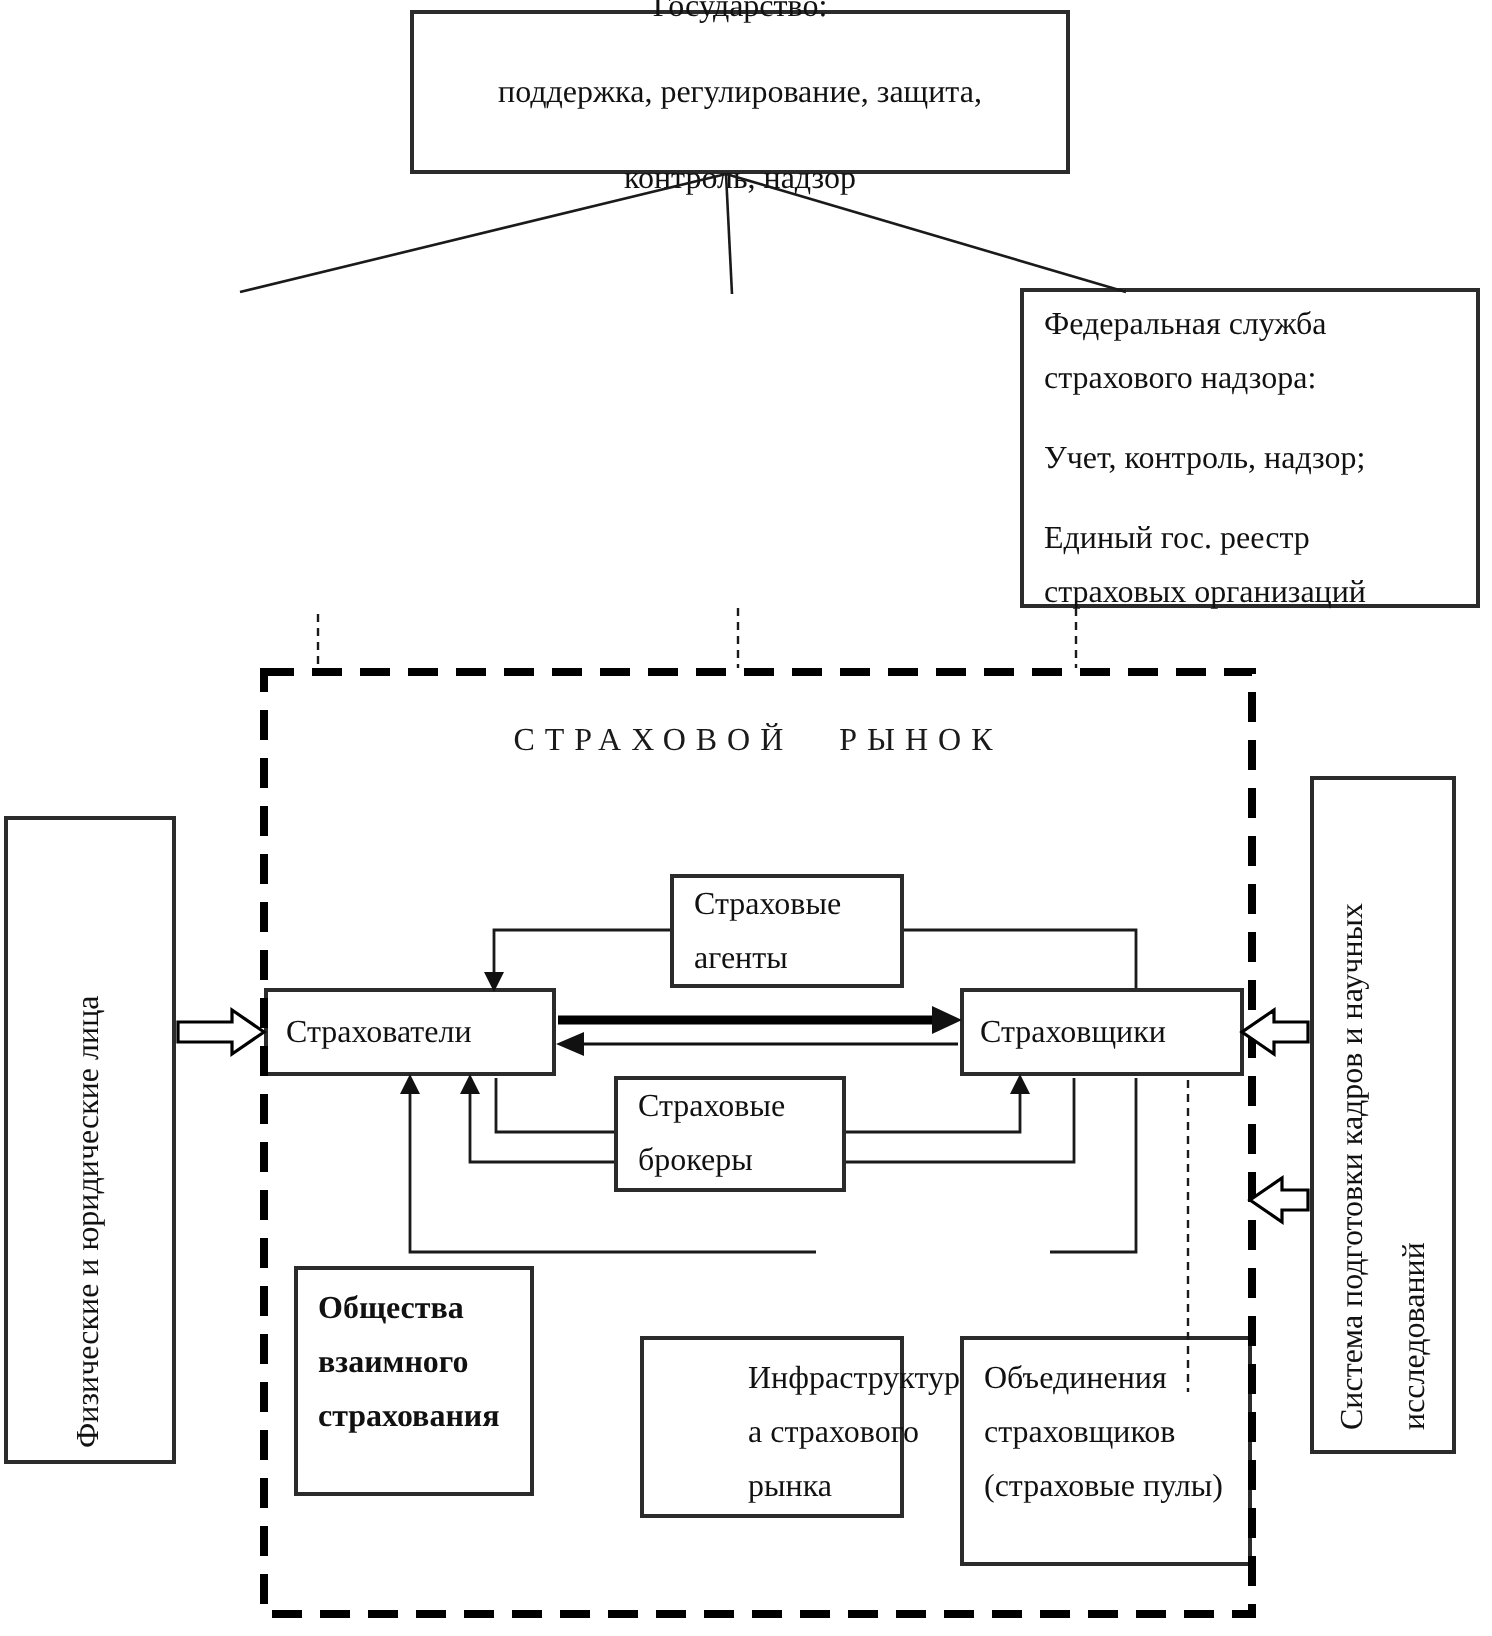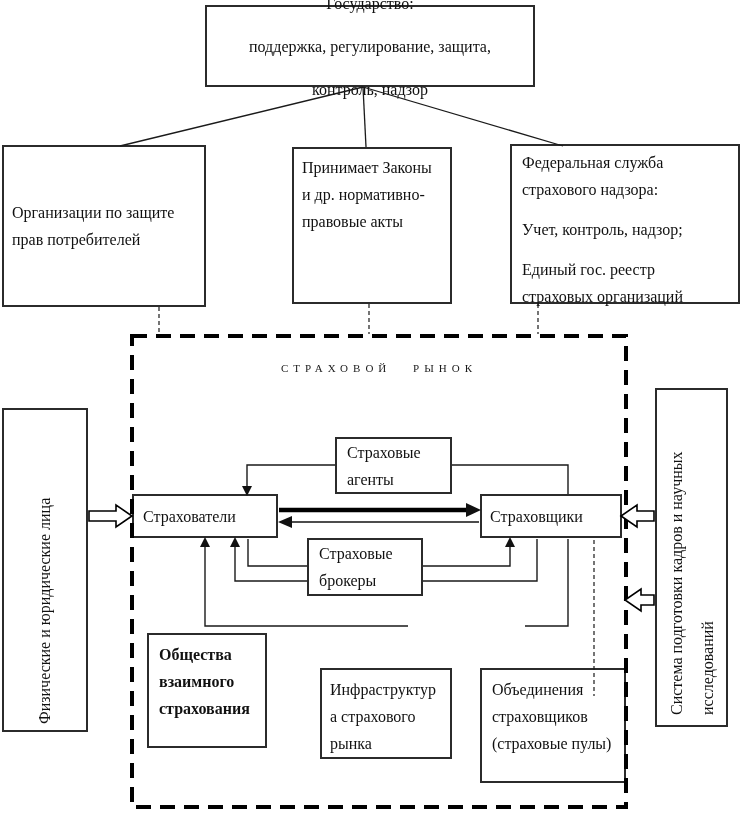--- a/index.html
+++ b/index.html
@@ -46,21 +46,21 @@
   .para-box p:last-child { margin: 0; }
   .break-word { overflow-wrap: break-word; word-wrap: break-word; }
   .market-title {
     position: absolute;
     left: 132px;
     top: 362px;
     width: 494px;
     text-align: center;
     letter-spacing: 5px;
     word-spacing: 14px;
-    font-size: 11px;
+    font-size: 16px;
     color: #1a1a1a;
   }
   .vbox {
     position: absolute;
     border: 2px solid #2b2b2b;
     background: #ffffff;
     box-sizing: border-box;
   }
   .vtext {
     position: absolute;
@@ -90,27 +90,21 @@
 <body>
 
 <div class="canvas">
 
   <div class="box flex-center gov-box txt-center" style="left:205px; top:5px; width:330px; height:82px;gap:16px;">
     <div>Государство:</div>
     <div>поддержка, регулирование, защита,</div>
     <div>контроль, надзор</div>
   </div>
 
-  <div class="box flex-center" style="left:2px; top:145px; width:204px; height:162px; padding:0 8px;">
-    <span>Организации по защите прав потребителей</span>
-  </div>
-
-  <div class="box flex-top" style="left:292px; top:147px; width:160px; height:157px; padding:5px 8px;">
-    <span>Принимает Законы и др. нормативно-правовые акты</span>
-  </div>
+
 
   <div class="box para-box" style="left:510px; top:144px; width:230px; height:160px; padding:3px 10px;font-family:Liberation Serif, serif;">
     <p>Федеральная служба страхового надзора:</p>
     <p>Учет, контроль, надзор;</p>
     <p>Единый гос. реестр страховых организаций</p>
   </div>
 
   <div class="market-title">СТРАХОВОЙ РЫНОК</div>
 
   <div class="vbox" style="left:2px; top:408px; width:86px; height:324px;">
@@ -136,21 +130,21 @@
   <div class="box flex-center" style="left:307px; top:538px; width:116px; height:58px; padding:0 10px;">
     <span>Страховые брокеры</span>
   </div>
 
 
   <div class="box flex-top" style="left:147px; top:633px; width:120px; height:115px; padding:6px 10px;font-weight:bold;">
     <span>Общества взаимного страхования</span>
   </div>
 
   <div class="box flex-top break-word" style="left:320px; top:668px; width:132px; height:91px; padding:6px 8px;">
-    <span class="break-word" style="width:112px;">Инфраструктура страхового рынка</span>
+    <span class="break-word" style="width:112px;margin-left:44px;">Инфраструктура страхового рынка</span>
   </div>
 
   <div class="box flex-top" style="left:480px; top:668px; width:146px; height:115px; padding:6px 10px;">
     <span>Объединения страховщиков (страховые пулы)</span>
   </div>
 
   <svg class="overlay" width="746" height="818" viewBox="0 0 746 818">
 
     <g>
       <line class="thin-line" x1="363" y1="87" x2="120" y2="146"></line>

